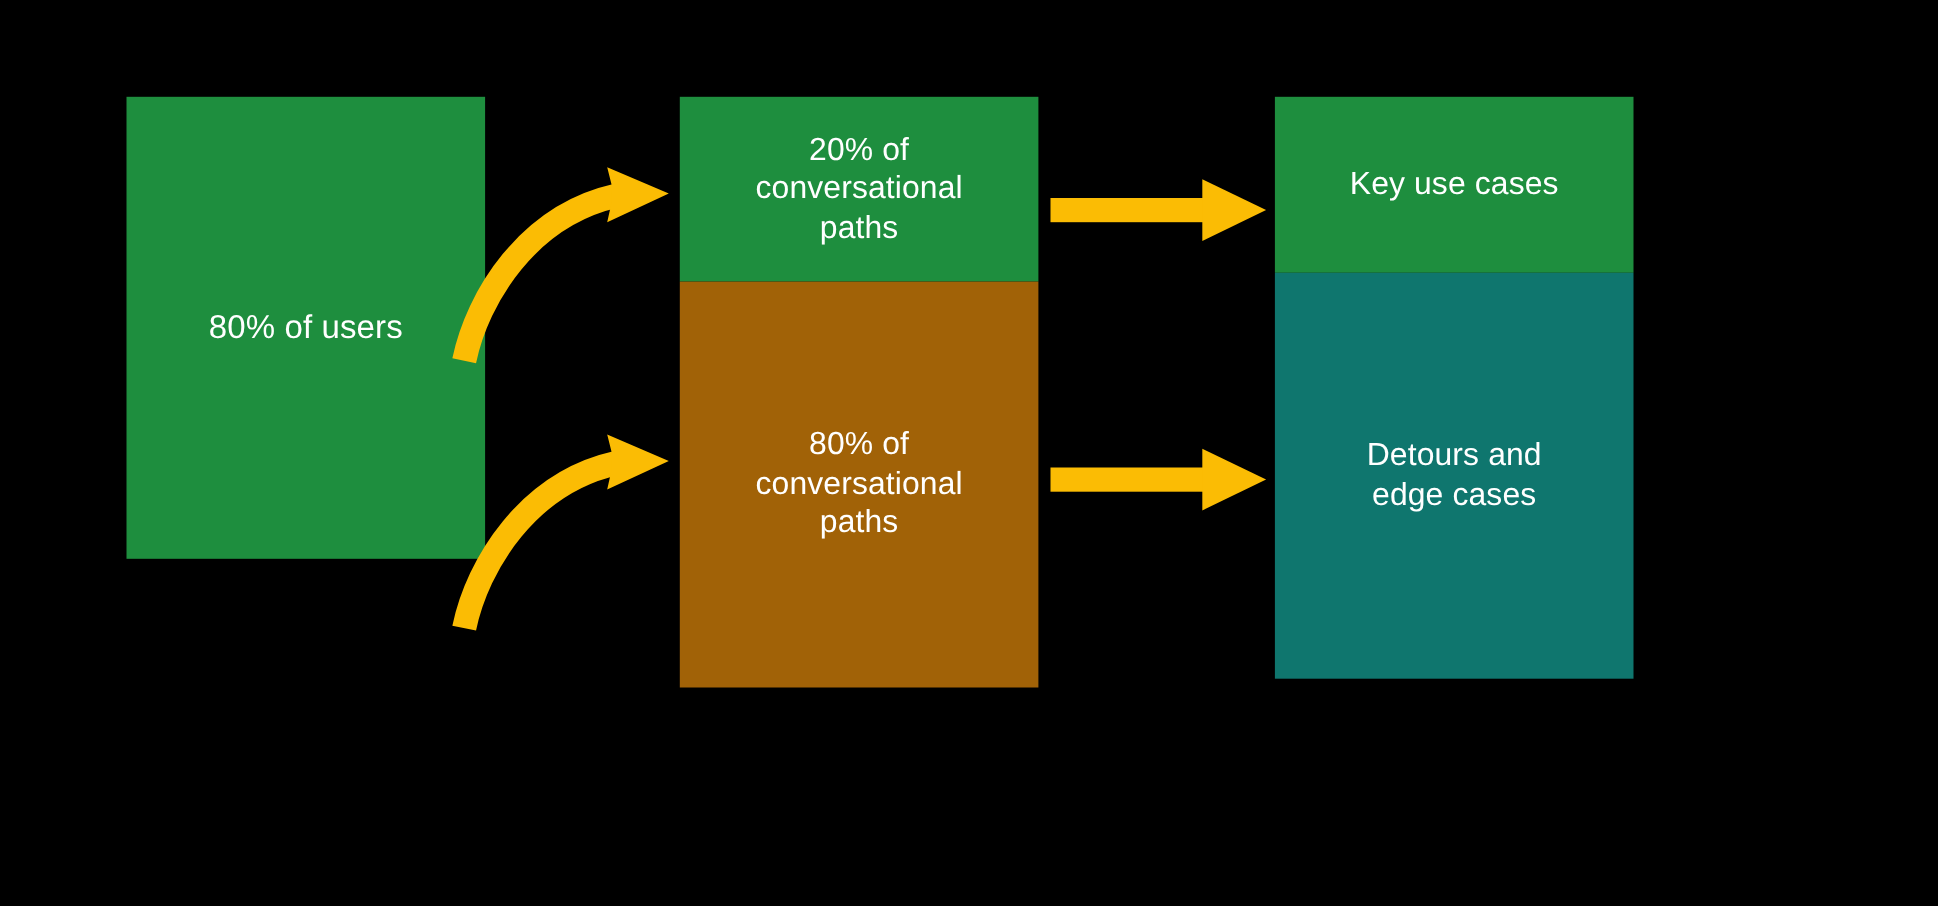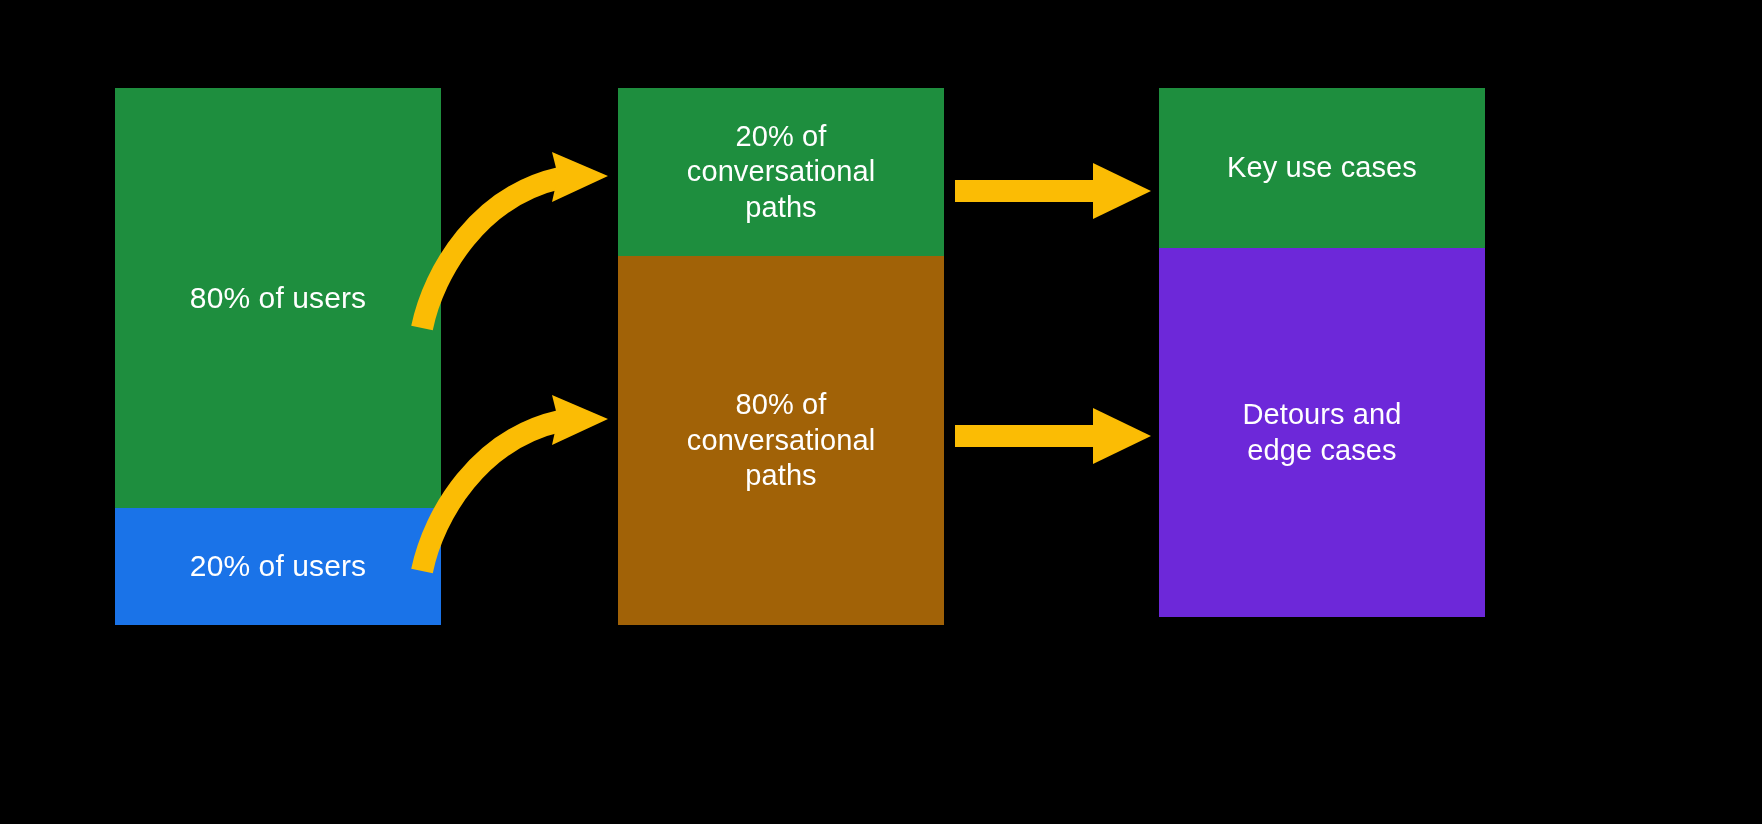--- a/index.html
+++ b/index.html
@@ -46,43 +46,40 @@
   #col-users .s2   { height: 117px; background: #1A73E8; font-size: 30px; }
 
   
   #col-paths       { left: 618px;  top: 88px;  width: 326px; height: 537px; }
   #col-paths .s1   { height: 168px; background: #1E8E3E; font-size: 29px; }
   #col-paths .s2   { height: 369px; background: #a16207; font-size: 29px; }
 
   
   #col-cases       { left: 1159px; top: 88px;  width: 326px; height: 537px; }
   #col-cases .s1   { height: 160px; background: #1E8E3E; font-size: 29px; }
-  #col-cases .s2   { height: 369px; background: #6d28d9; font-size: 29px; }
+  #col-cases .s2   { height: 369px; background: #0f766e; font-size: 29px; }
 
   .arrow-svg {
     position: absolute;
     overflow: visible;
     pointer-events: none;
   }
   #arrow-curved-top    { left: 400px;  top: 140px; width: 230px; height: 190px; }
   #arrow-curved-bottom { left: 400px;  top: 375px; width: 230px; height: 200px; }
   #arrow-straight-top    { left: 955px; top: 155px; width: 200px; height: 80px; }
   #arrow-straight-bottom { left: 955px; top: 400px; width: 200px; height: 80px; }
 </style>
 </head>
 <body>
 
 <div id="stage">
 
   <div class="column" id="col-users">
     <div class="seg s1">
       <span class="seg-label">80% of users</span>
-    </div>
-    <div class="seg s2">
-      <span class="seg-label">20% of users</span>
     </div>
   </div>
 
   <div class="column" id="col-paths">
     <div class="seg s1">
       <span class="seg-label">20% of
 conversational
 paths</span>
     </div>
     <div class="seg s2">

